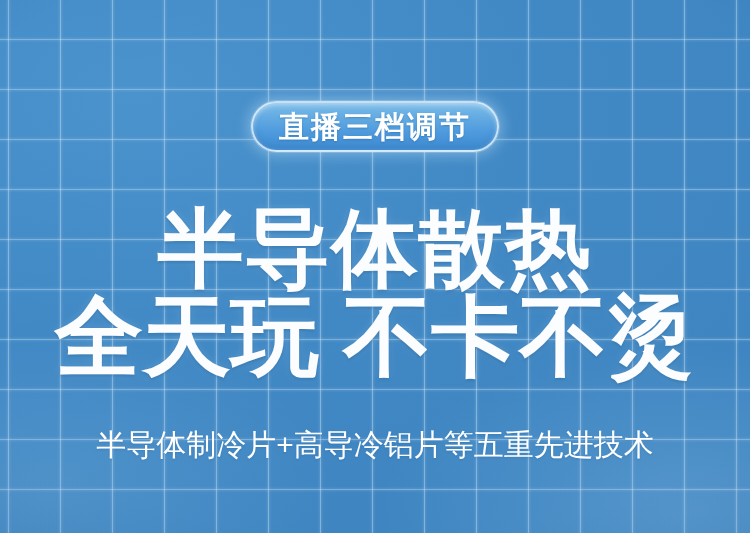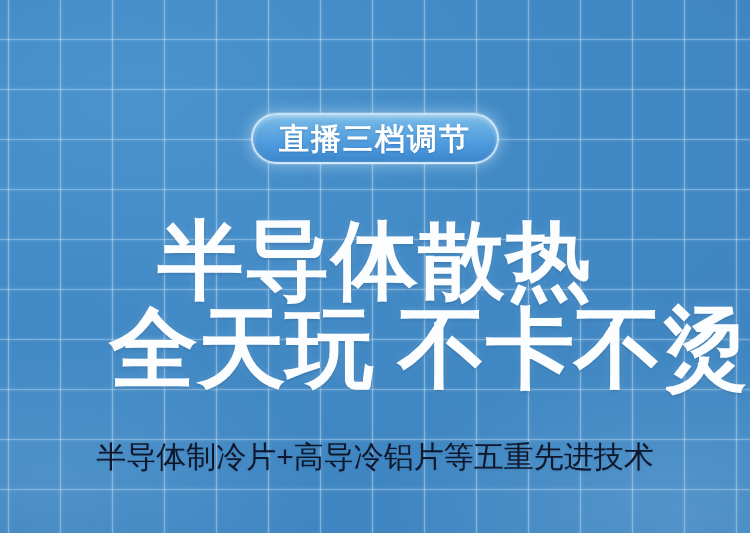--- a/index.html
+++ b/index.html
@@ -55,21 +55,20 @@
     background: radial-gradient(120% 100% at 50% 45%, rgba(0,0,0,0) 55%, rgba(18,62,104,0.12) 100%);
   }
 
   
   .content {
     position: absolute;
     inset: 0;
     display: flex;
     flex-direction: column;
     align-items: center;
-    margin-top: 12px;
   }
 
   
   .badge-wrap {
     position: absolute;
     top: 101px;
     left: 50%;
     transform: translateX(-50%);
   }
   .badge {
@@ -117,33 +116,32 @@
       0 0 10px rgba(255,255,255,0.12);
   }
   .headline-line.l1 {
     font-size: 86px;
     letter-spacing: 1px;
   }
   .headline-line.l2 {
     font-size: 88px;
     letter-spacing: 0px;
     margin-top: 2px;
-    text-align: right;
   }
 
   
   .subtitle {
     position: absolute;
     top: 424px;
     left: 0;
     right: 0;
     text-align: center;
   }
   .subtitle-line {
-    color: #0f172a;
+    color: #ffffff;
     font-size: 30px;
     font-weight: 400;
     line-height: 1.38;
     letter-spacing: 0px;
     white-space: nowrap;
     text-shadow: 0 1px 2px rgba(40,100,155,0.30);
   }
 </style>
 </head>
 <body>

